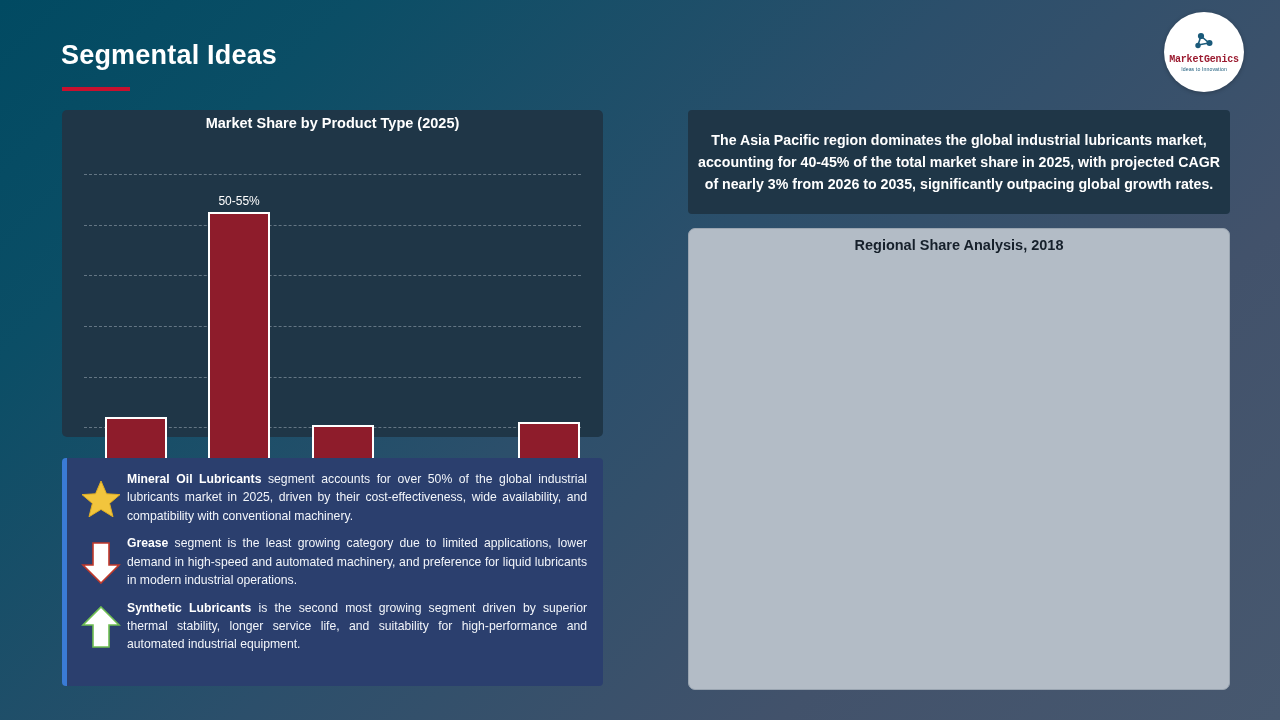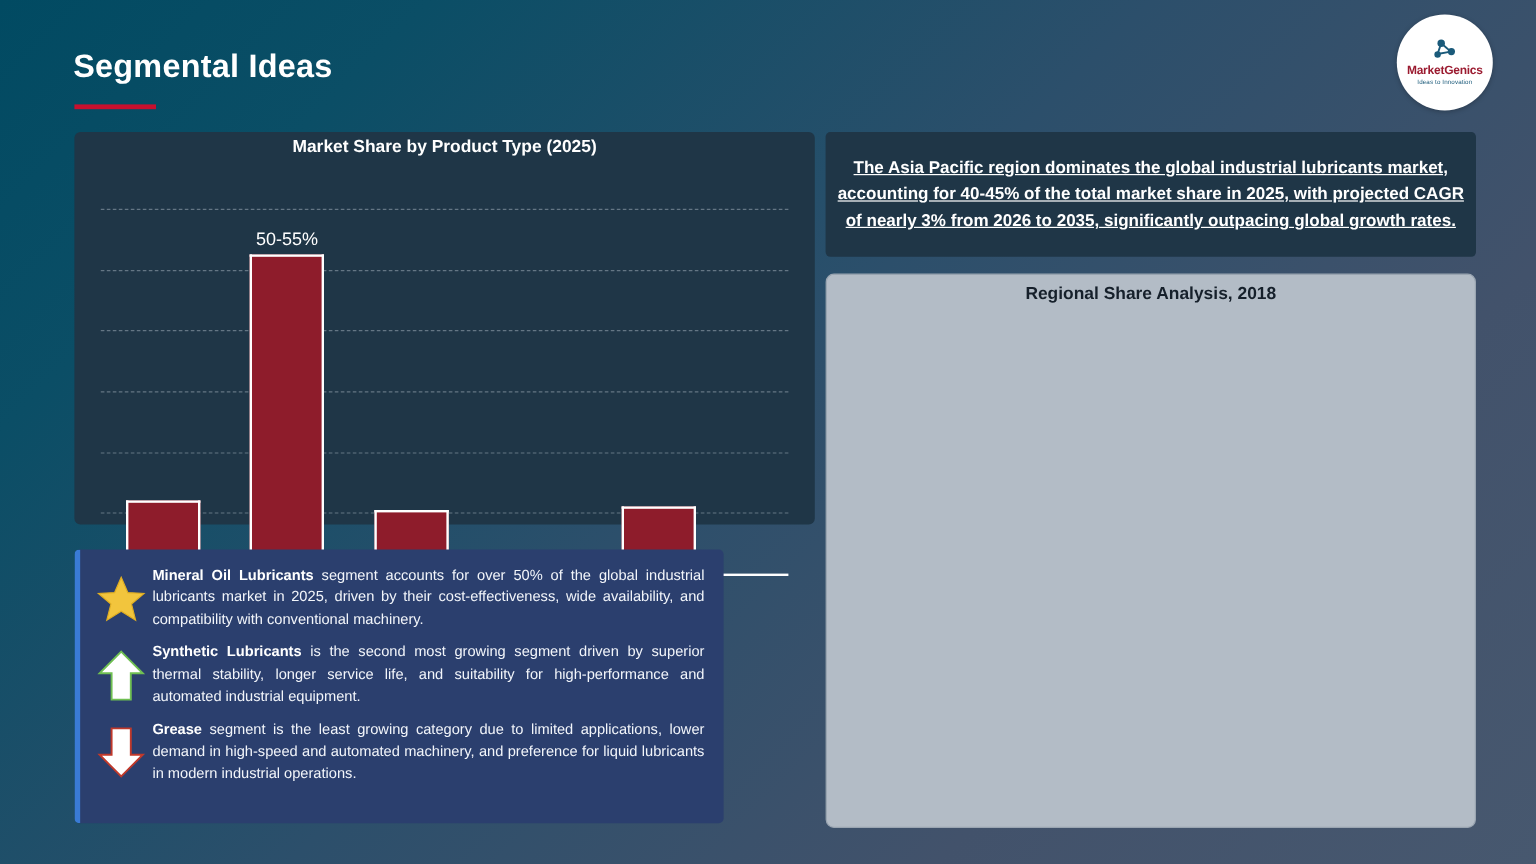--- a/index.html
+++ b/index.html
@@ -41,33 +41,34 @@
     align-items: center;
     justify-content: center;
     box-shadow: 0 1px 4px rgba(0,0,0,0.25);
   }
   #logo svg { display: block; margin-bottom: 1px; }
   .logo-name {
     font-size: 10px; font-weight: bold;
     color: #9b1b30;
     letter-spacing: -0.2px;
     line-height: 1;
+    font-family: Liberation Mono, monospace;
   }
   .logo-tag {
     font-size: 5.2px;
     color: #1a5a7a;
     letter-spacing: 0.1px;
     margin-top: 1px;
   }
 
   
   #chart-card {
     position: absolute;
     left: 62px; top: 110px;
-    width: 617px; height: 327px;
+    width: 541px; height: 327px;
     background: #1f3647;
     border-radius: 5px;
   }
   #chart-title {
     text-align: center;
     color: #ffffff;
     font-size: 14.5px;
     font-weight: bold;
     padding-top: 5px;
   }
@@ -109,21 +110,21 @@
     justify-content: flex-end;
   }
   .vbar {
     width: 100%;
     background: #8e1c2b;
     border: 2px solid #ffffff;
     border-bottom: none;
   }
   .vbar-value {
     color: #ffffff;
-    font-size: 15px;
+    font-size: 12px;
     margin-bottom: 4px;
     white-space: nowrap;
   }
   .vbar-label {
     position: absolute;
     text-align: center;
     color: #ffffff;
     font-size: 11.5px;
     font-weight: bold;
     line-height: 1.55;
@@ -174,21 +175,20 @@
     align-items: center;
     justify-content: center;
     padding: 6px 8px;
   }
   #callout-text {
     color: #ffffff;
     font-size: 14.2px;
     font-weight: bold;
     line-height: 1.55;
     text-align: center;
-    text-decoration: underline;
   }
 
   #right-panel {
     position: absolute;
     left: 688px; top: 228px;
     width: 542px; height: 462px;
     background: #b3bcc6;
     border: 1px solid #9aa5b1;
     border-radius: 7px;
   }
@@ -283,32 +283,32 @@
       <div class="bullet-icon">
         <svg width="42" height="40" viewBox="0 0 42 40">
           <polygon points="21,2 26.5,14.8 40,15.6 29.6,24.4 33,37.8 21,30.4 9,37.8 12.4,24.4 2,15.6 15.5,14.8" fill="#f2c53d" stroke="#e0ae22" stroke-width="1"></polygon>
         </svg>
       </div>
       <div class="bullet-text"><b>Mineral Oil Lubricants</b> segment accounts for over 50% of the global industrial lubricants market in 2025, driven by their cost-effectiveness, wide availability, and compatibility with conventional machinery.</div>
     </div>
     <div class="bullet-row">
       <div class="bullet-icon">
         <svg width="40" height="44" viewBox="0 0 40 44">
-          <polygon points="20,2 38,20 28,20 28,42 12,42 12,20 2,20" fill="#ffffff" stroke="#6fbf52" stroke-width="1.6"></polygon>
+          <polygon points="20,42 38,24 28,24 28,2 12,2 12,24 2,24" fill="#ffffff" stroke="#c0392b" stroke-width="1.6"></polygon>
         </svg>
       </div>
-      <div class="bullet-text"><b>Synthetic Lubricants</b> is the second most growing segment driven by superior thermal stability, longer service life, and suitability for high-performance and automated industrial equipment.</div>
+      <div class="bullet-text"><b>Grease</b> segment is the least growing category due to limited applications, lower demand in high-speed and automated machinery, and preference for liquid lubricants in modern industrial operations.</div>
     </div>
     <div class="bullet-row">
       <div class="bullet-icon">
         <svg width="40" height="44" viewBox="0 0 40 44">
-          <polygon points="20,42 38,24 28,24 28,2 12,2 12,24 2,24" fill="#ffffff" stroke="#c0392b" stroke-width="1.6"></polygon>
+          <polygon points="20,2 38,20 28,20 28,42 12,42 12,20 2,20" fill="#ffffff" stroke="#6fbf52" stroke-width="1.6"></polygon>
         </svg>
       </div>
-      <div class="bullet-text"><b>Grease</b> segment is the least growing category due to limited applications, lower demand in high-speed and automated machinery, and preference for liquid lubricants in modern industrial operations.</div>
+      <div class="bullet-text"><b>Synthetic Lubricants</b> is the second most growing segment driven by superior thermal stability, longer service life, and suitability for high-performance and automated industrial equipment.</div>
     </div>
   </div>
 
 <div id="callout">
   <div id="callout-text">The Asia Pacific region dominates the global industrial lubricants market, accounting for 40-45% of the total market share in 2025, with projected CAGR of nearly 3% from 2026 to 2035, significantly outpacing global growth rates.</div>
 </div>
 
 <div id="right-panel">
   <div id="regional-title">Regional Share Analysis, 2018</div>
   <div id="hbar-plot">

